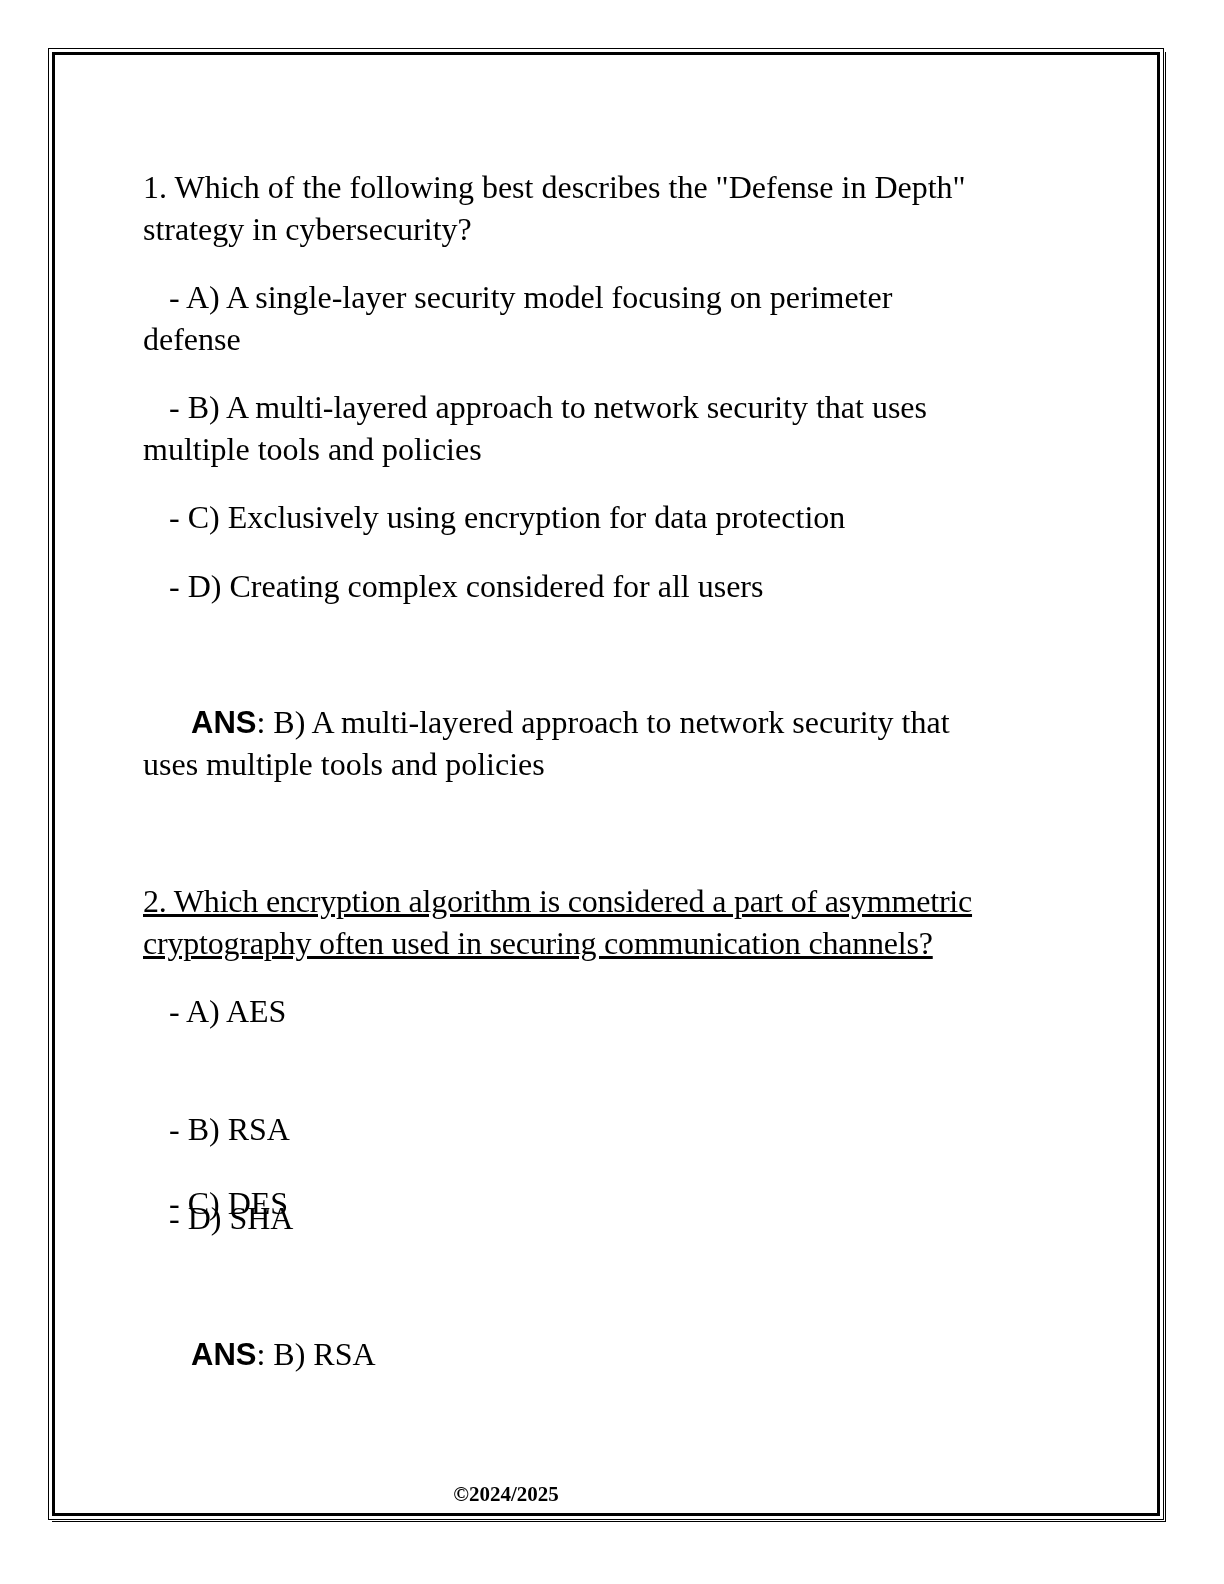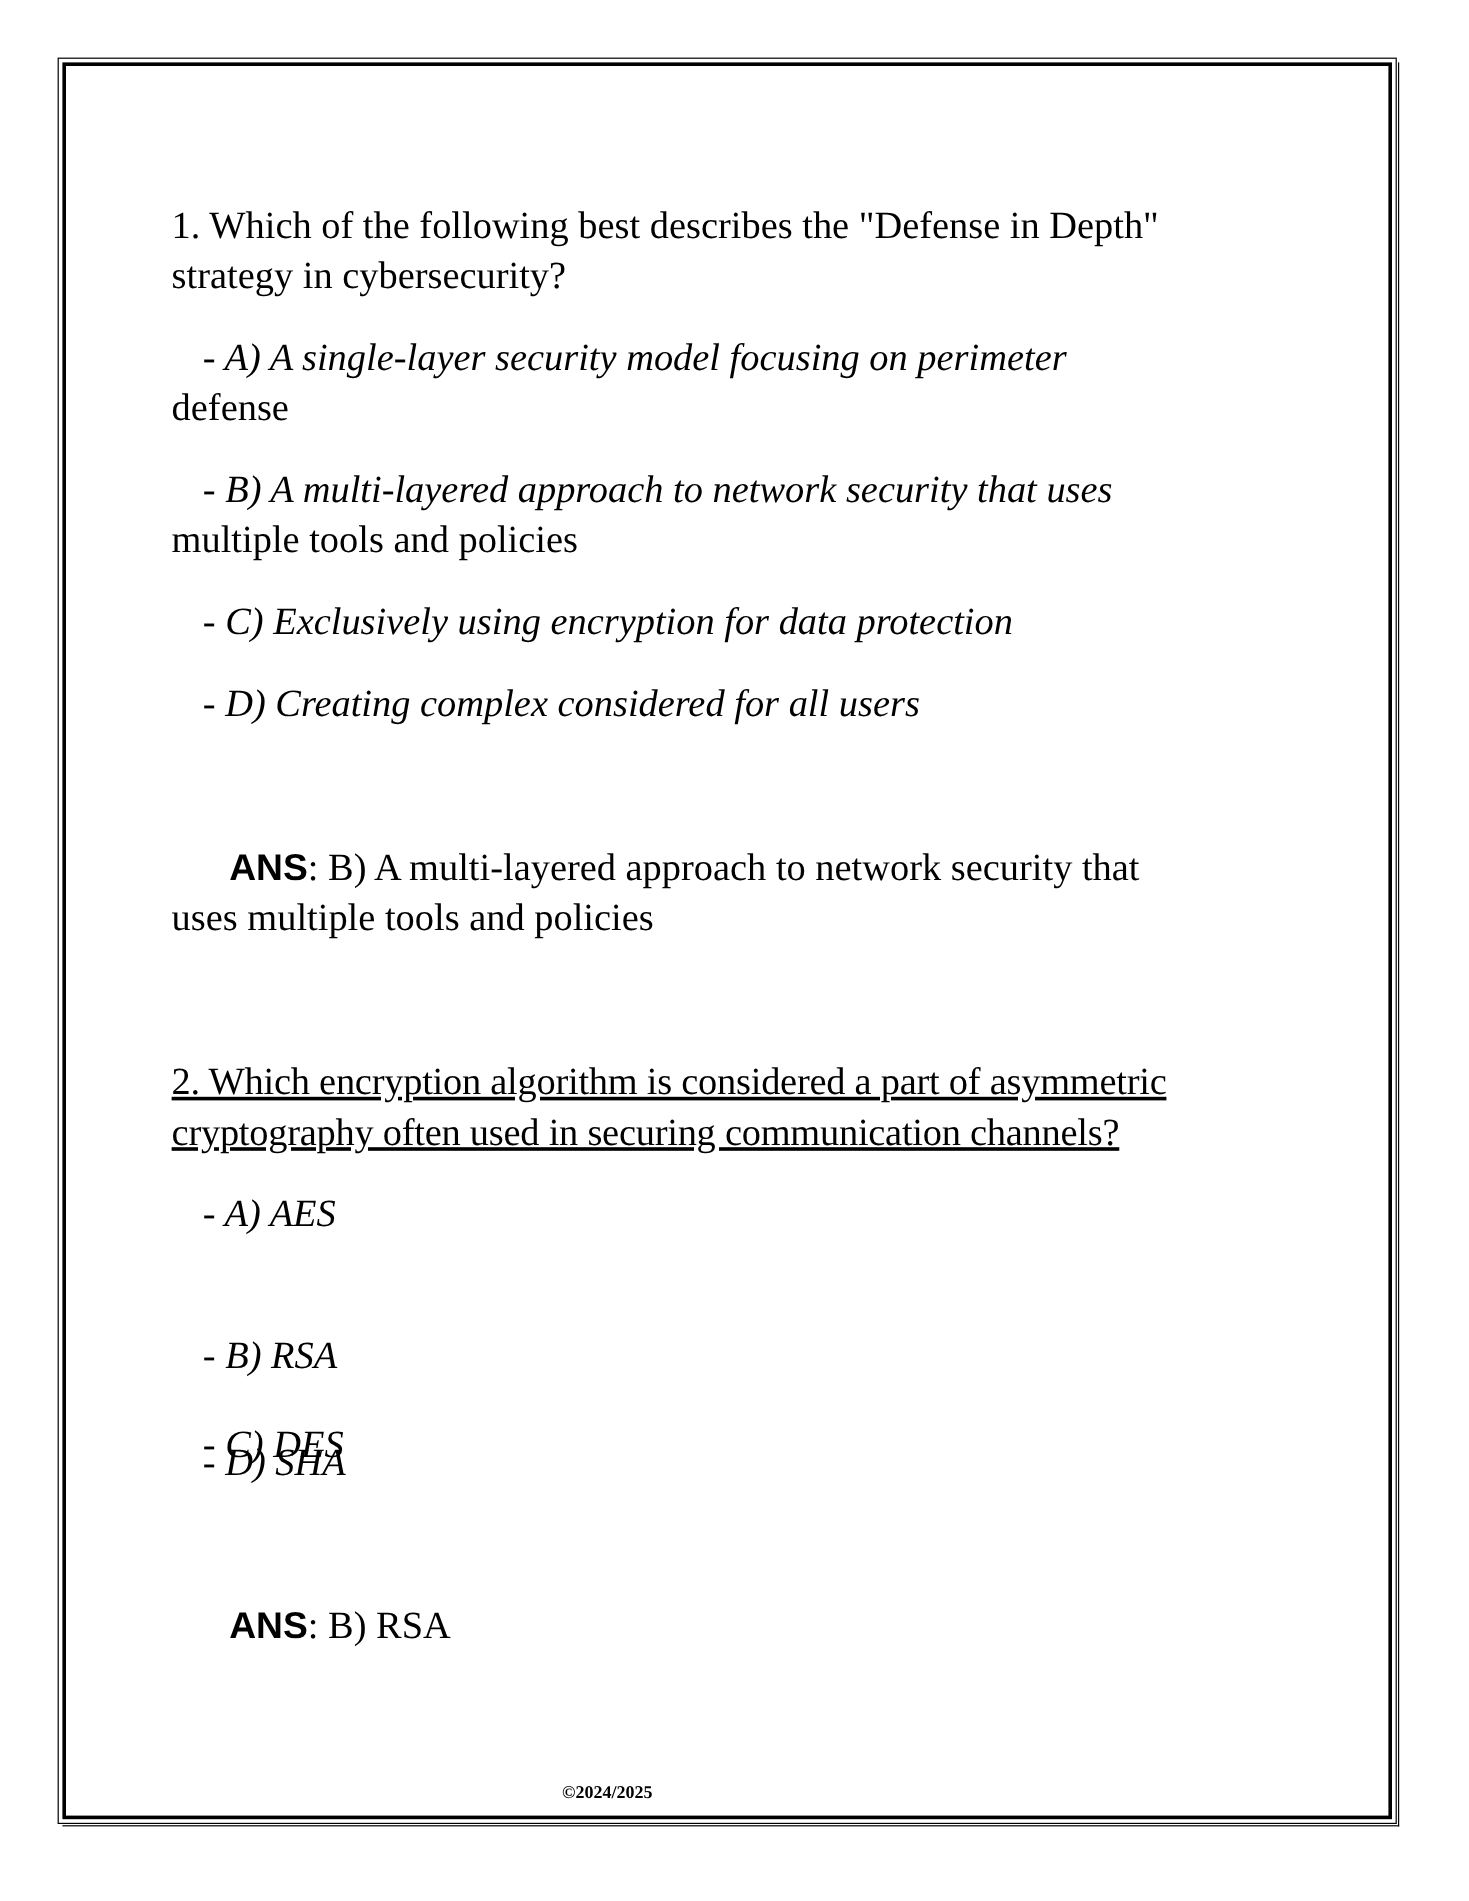--- a/index.html
+++ b/index.html
@@ -52,21 +52,20 @@
       line-height: 42px;
     }
     .line {
       position: absolute;
       left: 0;
       white-space: nowrap;
       margin-left: 10px;
     }
     .indent {
       padding-left: 26px;
-      font-style: italic;
     }
     .ans-indent {
       padding-left: 48px;
       text-align: center;
     }
     .ans-label {
       font-family: "Liberation Sans", "DejaVu Sans", sans-serif;
       font-weight: bold;
       font-size: 31px;
     }
@@ -75,21 +74,21 @@
       text-decoration: underline;
     }
     .footer {
       position: absolute;
       left: 0;
       width: 1012px;
       top: 1484px;
       text-align: center;
       font-family: "Liberation Serif", "DejaVu Serif", serif;
       font-weight: bold;
-      font-size: 15px;
+      font-size: 21px;
       line-height: 20px;
     }
   </style>
 </head>
 <body>
 
 <div class="frame-outer"></div>
 <div class="frame-shadow"></div>
 <div class="frame-inner"></div>
 

